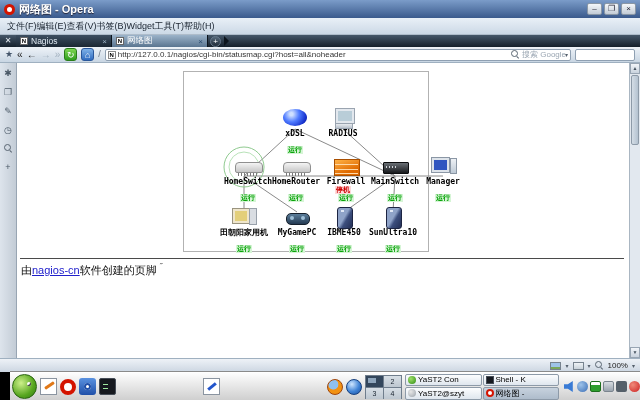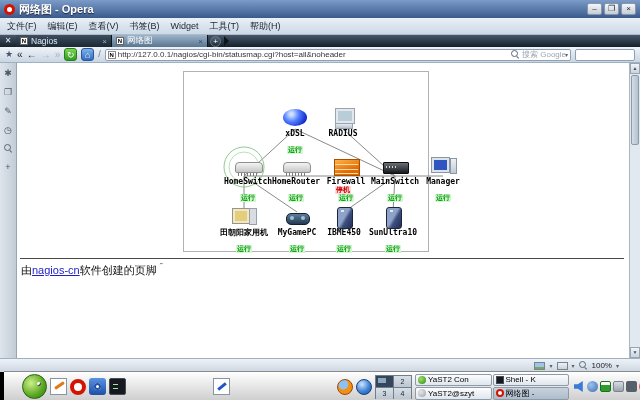--- a/index.html
+++ b/index.html
@@ -11,21 +11,21 @@
 
   .titlebar { height:18px; background:linear-gradient(#7b9cc9,#3a5a8c); display:flex; align-items:center;
     padding:0 4px; gap:4px; }
   .opera-logo { width:11px; height:11px; border-radius:50%; border:3px solid #d41400; background:#fff; }
   .wtitle { color:#fff; font-size:11px; font-weight:bold; flex:1; text-shadow:0 1px 1px #223; }
   .winbtns { display:flex; gap:2px; }
   .wb { width:15px; height:12px; background:linear-gradient(#f4f7fa,#c3ccd6); border:1px solid #8a97a5;
     border-radius:2px; font-size:8px; line-height:10px; text-align:center; color:#223; }
 
   .menubar { height:12px; background:linear-gradient(#e9f0f7,#ccd9e6); display:flex; align-items:center;
-    gap:11px; padding:8px 7px; border-bottom:1px solid #aebcca; }
+    padding:8px 7px; border-bottom:1px solid #aebcca; }
   .menubar span { font-size:9px; color:#1a2430; }
 
   .tabbar { height:12px; background:linear-gradient(#46586a,#15202b); display:flex; align-items:stretch; }
   .tb-close { width:16px; color:#e8eef4; font-size:8px; line-height:12px; text-align:center; }
   .tab { display:flex; align-items:center; gap:3px; width:96px; padding:0 4px; color:#dfe8f0; font-size:8.5px;
     border-right:1px solid #0c141c; background:linear-gradient(#3d4f61,#1b2733); }
   .tab .fav { width:8px; height:8px; background:#fff; border:1px solid #666; color:#000; font:bold 6px/7px "Liberation Sans",sans-serif; text-align:center; }
   .tab .tlabel { flex:1; overflow:hidden; white-space:nowrap; }
   .tab .tclose { color:#9fb4c6; font-size:8px; }
   .tab.active { background:linear-gradient(#9cb3c9,#5a7590); color:#fff; }
@@ -104,29 +104,29 @@
   .page-footer { position:absolute; left:4px; top:199px; font-size:11px; color:#111; }
   .page-footer a { color:#2121cc; text-decoration:underline; }
   .page-footer sup { font-size:8px; color:#555; }
 
   .scrollbar { width:11px; background:#e2e8ef; border-left:1px solid #aab6c2; display:flex; flex-direction:column; }
   .sb-btn { height:11px; background:linear-gradient(#f2f5f9,#c9d3de); border:1px solid #98a5b3; color:#45525f; font-size:5px; line-height:9px; text-align:center; }
   .sb-thumb { height:70px; margin:1px; background:linear-gradient(90deg,#d4dde6,#b4c2d0); border:1px solid #8d9aa8; border-radius:2px; }
   .sb-track { flex:1; }
 
   .statusbar { height:14px; background:linear-gradient(#eef2f7,#ccd6e2); border-top:1px solid #9fb0c0;
-    display:flex; align-items:center; justify-content:flex-end; gap:4px; padding:0 21px; }
+    display:flex; align-items:center; justify-content:flex-end; gap:4px; padding:0 5px; }
   .sb-pic { width:11px; height:8px; border:1px solid #77838f; background:linear-gradient(#9fc4e8 0 60%,#7aa85a 60%); }
   .sb-win { width:11px; height:8px; border:1px solid #77838f; background:linear-gradient(#eef2f6,#c9d2da); }
   .zoomtxt { font-size:8px; color:#222; }
 
   
-  #taskbar { position:absolute; left:4px; right:0; bottom:0; height:28px;
+  #taskbar { position:absolute; left:10px; right:0; bottom:0; height:28px;
     background:linear-gradient(#fdfdfd,#cfcfcf); border-top:1px solid #fff; box-shadow:0 -1px 0 #8a8a8a;
-    display:flex; align-items:center; padding:0 18px; gap:3px; }
+    display:flex; align-items:center; padding:0 2px; gap:3px; }
   .suse { width:25px; height:25px; border-radius:50%;
     background:radial-gradient(circle at 35% 35%,#cdf08a,#57a61f 60%,#2e7a12); border:1px solid #2a6410; position:relative; flex:none; }
   .suse::after { content:""; position:absolute; left:14px; top:7px; width:4px; height:4px; border-radius:50%; background:#fff; box-shadow:inset -1px -1px 0 #333; }
   .ql { width:17px; height:17px; position:relative; flex:none; }
   .ql-kwrite { background:#fff; border:1px solid #8a94a0; }
   .ql-kwrite::after { content:""; position:absolute; left:3px; top:5px; width:11px; height:3px; background:#e07818; transform:rotate(-35deg); border-radius:1px; }
   .ql-opera { border:4px solid #d41400; border-radius:50%; background:#fff; width:16px; height:16px; }
   .ql-help { background:linear-gradient(#5a92e0,#1f4fa8); border-radius:3px; }
   .ql-help::after { content:""; position:absolute; left:5px; top:5px; width:7px; height:7px; border-radius:50%; background:#fff; box-shadow:inset 0 0 0 2px #1f4fa8; }
   .ql-konsole { background:#16191f; border:1px solid #454c56; border-radius:2px; }

